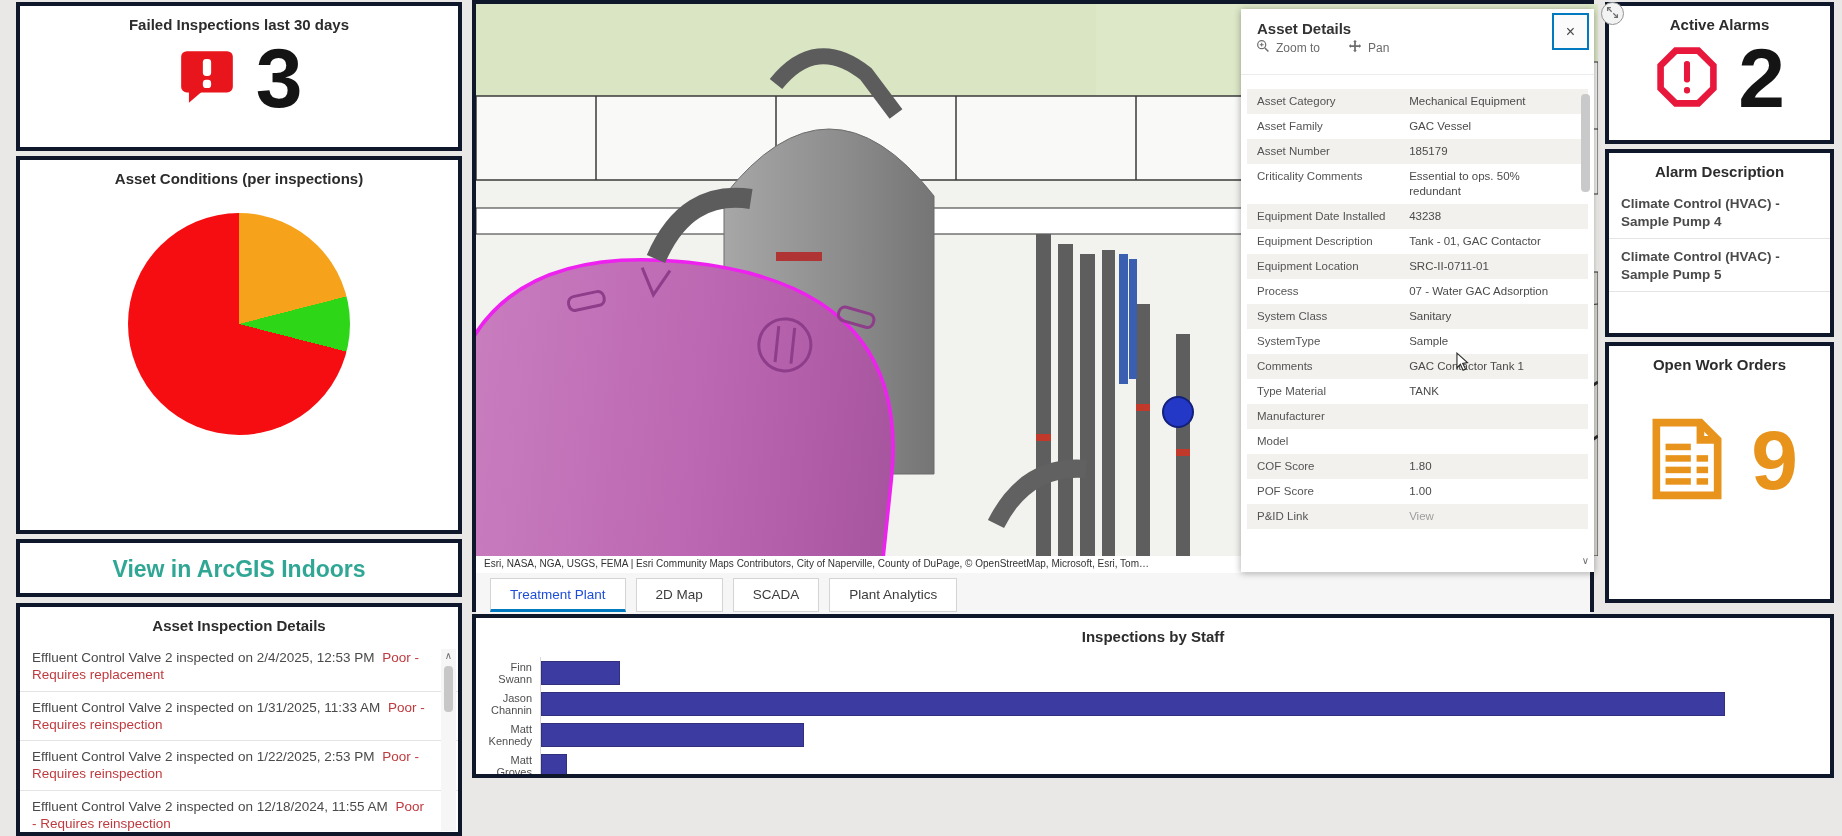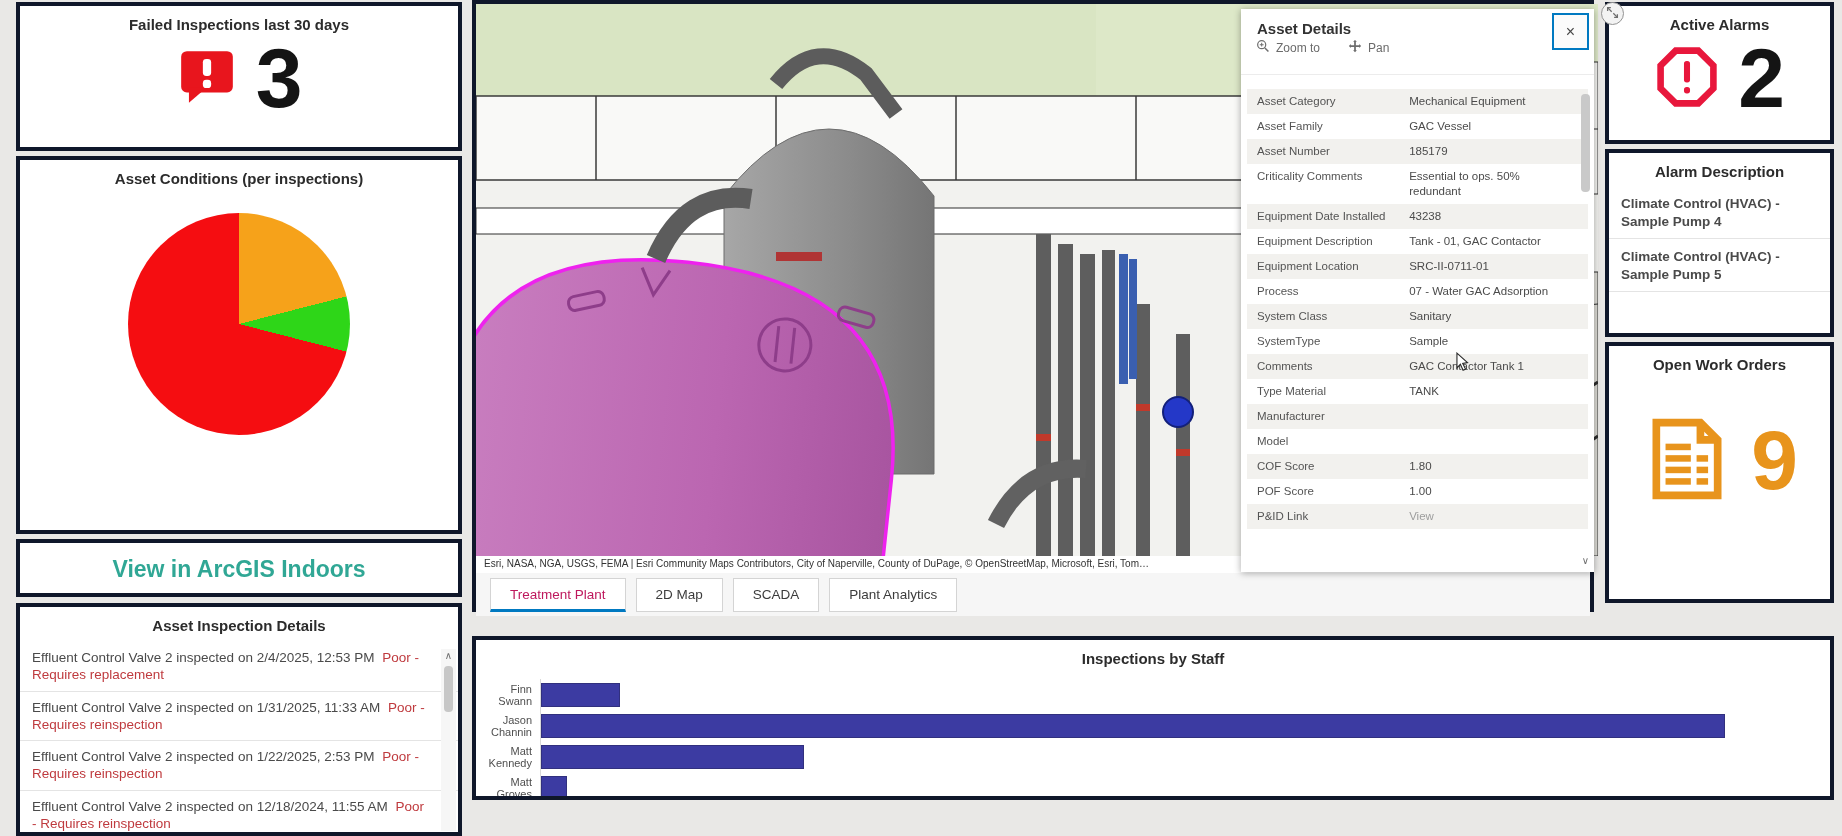--- a/index.html
+++ b/index.html
@@ -41,21 +41,21 @@
   #list-scroll .thumb { height:46px; }
 
   
   #map-panel { left:472px; top:0; width:1122px; height:612px; background:#fff; }
   #scene { display:block; width:1122px; height:552px; cursor:grab; }
   .attribution { position:absolute; left:0; top:552px; height:17px; width:100%;
     background:rgba(255,255,255,.85); font-size:10px; color:#323232; padding:2px 8px;
     white-space:nowrap; overflow:hidden; }
   .tabbar { position:absolute; left:0; top:569px; width:100%; height:43px; background:#f6f6f6; display:flex; align-items:flex-start; padding:5px 0 0 14px; gap:10px; }
   .tab { background:#fff; border:1px solid #d4d4d4; height:34px; line-height:32px; padding:0 19px; font-size:13.5px; color:#3c3c3c; cursor:pointer; }
-  .tab.active { border-bottom:3px solid #0079c1; color:#be185d; }
+  .tab.active { border-bottom:3px solid #0079c1; color:#1d4ed8; }
 
   
   #popup { position:absolute; left:1241px; top:9px; width:353px; height:563px; background:#fff;
     box-shadow:0 1px 7px rgba(0,0,0,.35); z-index:5; }
   .popup-header { padding:11px 16px 0; font-size:15px; font-weight:bold; color:#333; }
   .popup-close { position:absolute; top:4px; right:5px; width:37px; height:37px; background:#fbfbfb;
     border:2px solid #0079c1; font-size:16px; color:#474747; display:flex; align-items:center; justify-content:center; cursor:pointer; }
   .popup-toolbar { display:flex; gap:28px; align-items:flex-start; height:36px; padding-left:15px; border-bottom:1px solid #ececec; margin-top:2px; }
   .popup-action { display:flex; align-items:center; gap:6px; font-size:12px; color:#6b6b6b; cursor:pointer; }
   .attr-table { position:absolute; top:80px; bottom:4px; left:6px; right:6px; overflow:hidden; }
@@ -72,21 +72,21 @@
     background:#f3f3f3; border:1px solid #949494; display:flex; align-items:center; justify-content:center; z-index:4; cursor:pointer; }
 
   
   #r-alarms { left:1605px; top:2px; width:229px; height:142px; }
   #r-desc { left:1605px; top:149px; width:229px; height:188px; }
   .alarm-item { padding:9px 12px 8px; font-size:13.5px; line-height:1.3; color:#4a4a4a; border-bottom:1px solid #e4e4e4;font-weight:bold; }
   #r-wo { left:1605px; top:342px; width:229px; height:261px; }
   #r-wo .kpi-row { margin-top:40px; }
 
   
-  #chart-panel { left:472px; top:636px; width:1362px; height:164px; overflow:hidden; }
+  #chart-panel { left:472px; top:614px; width:1362px; height:164px; overflow:hidden; }
   .bar-rows { margin-top:12px; }
   .bar-row { display:flex; align-items:center; height:31px; }
   .bar-label { flex:0 0 64px; text-align:right; padding-right:8px; font-size:11px; color:#4f4f4f; }
   .bar-track { flex:1; align-self:stretch; border-left:1px solid #d9d9d9; display:flex; align-items:center; }
   .bar { height:24px; background:#3c3ba2; border:1px solid #31307e; }
 
   .cursor { position:absolute; left:1455px; top:352px; z-index:6; }
 </style>
 </head>
 <body>

